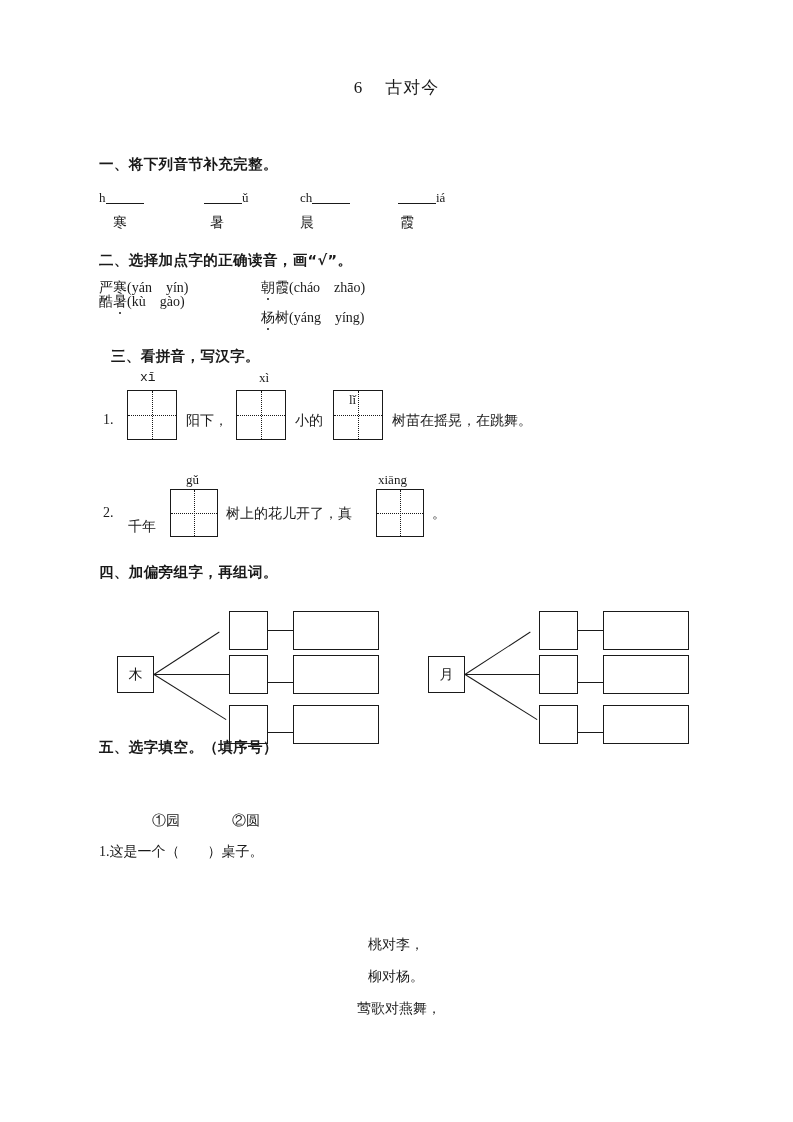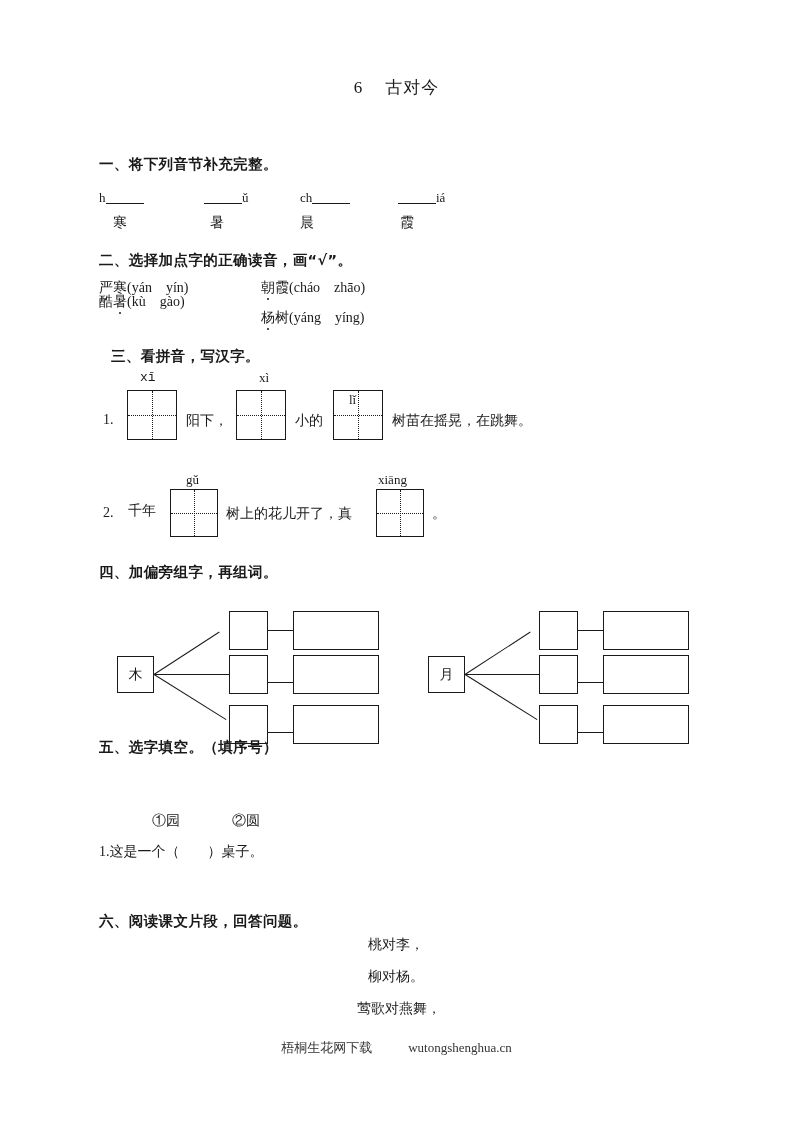--- a/index.html
+++ b/index.html
@@ -194,21 +194,21 @@
   <div class="atext" style="left:186px; top:412px;">阳下，</div>
   <div class="tzg" style="left:236px; top:390px; width:50px; height:50px;"></div>
   <div class="atext" style="left:295px; top:412px;">小的</div>
   <div class="tzg" style="left:333px; top:390px; width:50px; height:50px;"></div>
   <div class="atext" style="left:392px; top:412px;">树苗在摇晃，在跳舞。</div>
 
   <div class="pin" style="left:186px; top:472px;">gǔ</div>
   <div class="pin" style="left:378px; top:472px;font-family:Liberation Serif, serif;">xiāng</div>
 
   <div class="atext" style="left:103px; top:505px;">2.</div>
-  <div class="atext" style="left:128px; top:502px;">千年</div>
+  <div class="atext" style="left:128px; top:518px;">千年</div>
   <div class="tzg" style="left:170px; top:489px; width:48px; height:48px;"></div>
   <div class="atext" style="left:226px; top:505px;">树上的花儿开了，真</div>
   <div class="tzg" style="left:376px; top:489px; width:48px; height:48px;"></div>
   <div class="atext" style="left:432px; top:505px;">。</div>
 
   <div class="sec-head" style="top:563px;">四、加偏旁组字，再组词。</div>
 
   <div class="dbox" style="left:117px; top:656px; width:37px; height:37px;">木</div>
 
   <div class="dbox" style="left:229px; top:611px; width:39px; height:39px;"></div>
@@ -245,23 +245,19 @@
   <div class="connline" style="left:465px; top:674px; width:75px;"></div>
   <div class="connline" style="left:465px; top:674px; width:85px; transform:rotate(32deg);"></div>
 
   <div class="sec-head" style="top:738px;">五、选字填空。（填序号）</div>
 
   <div class="atext" style="left:152px; top:812px;">①园</div>
   <div class="atext" style="left:232px; top:812px;">②圆</div>
 
   <div class="atext" style="left:99px; top:843px;">1.这是一个（　　）桌子。</div>
 
-  <div class="sec-head" style="top:912px;">六、阅读课文片段，回答问题。</div>
 
   <div class="atext" style="left:368px; top:936px;">桃对李，</div>
   <div class="atext" style="left:368px; top:968px;">柳对杨。</div>
   <div class="atext" style="left:357px; top:1000px;">莺歌对燕舞，</div>
 
-  <div class="footer">
-    <span>梧桐生花网下载</span><span class="fsite">wutongshenghua.cn</span>
-  </div>
 
 </div>
 
 </body></html>

